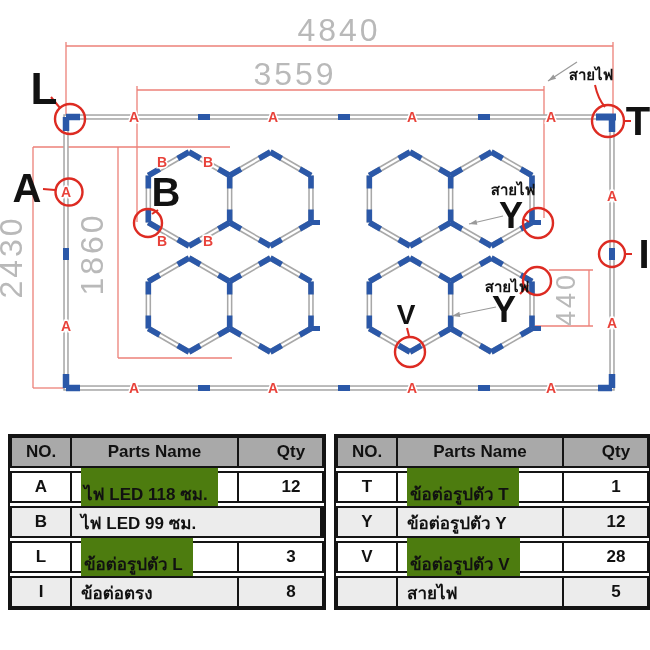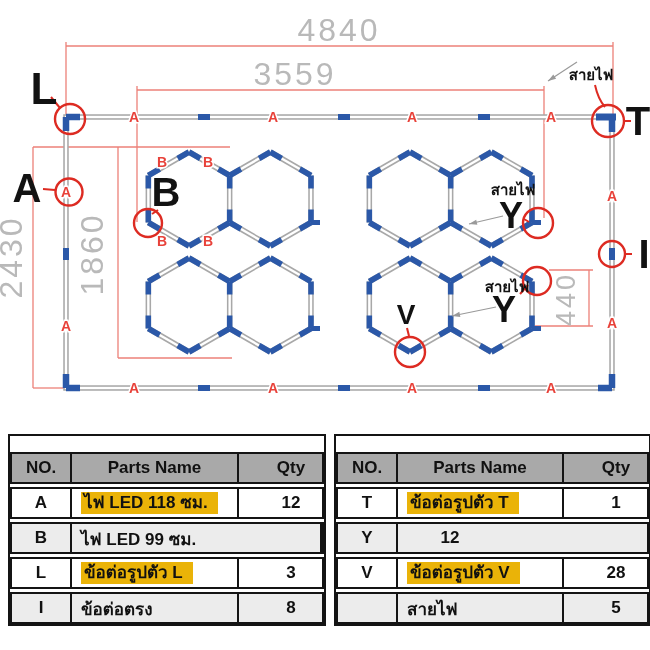--- a/index.html
+++ b/index.html
@@ -4,29 +4,29 @@
 <style>
   html,body{margin:0;padding:0;background:#fff;}
   .stage{position:relative;width:650px;height:650px;background:#ffffff;overflow:hidden;
          font-family:"Liberation Sans","DejaVu Sans",sans-serif;text-decoration:underline;}
   #drawing{position:absolute;left:0;top:0;}
   .tables{position:absolute;left:0;top:434px;width:650px;height:216px;}
   .ptable{position:absolute;top:0;border:2px solid #141414;background:#fff;}
   #table-left{left:8px;width:314px;}
   #table-right{left:334px;width:313px;}
   .trow{display:flex;border:2px solid #141414;margin-top:3px;height:28px;align-items:stretch;background:#fff;}
-  .trow:first-child{margin-top:16px;text-align:right;}
+  .trow:first-child{margin-top:0;text-align:right;}
   .trow.thead{background:#a9a9a9;}
   .trow.alt{background:#ececec;}
   .cell{display:flex;align-items:center;font-size:17px;color:#111;}
   .c-no{width:58px;justify-content:center;border-right:2px solid #141414;font-weight:bold;}
   .c-name{flex:1;padding-left:9px;border-right:2px solid #141414;font-weight:bold;}
   .c-qty{width:62px;justify-content:center;font-weight:bold;padding-left:21px;}
   .thead .cell{font-weight:bold;font-size:17px;}
-  .hl{background:#eab308;padding:0 10px 0 3px;line-height:22px;}
+  .hl{background:#4d7c0f;padding:16px 10px 0 3px;line-height:22px;}
 </style>
 </head>
 <body>
 
 <div class="stage">
   <svg id="drawing" width="650" height="434" viewBox="0 0 650 434">
       <g>
         <line x1="66" y1="46" x2="613" y2="46" stroke="#ec8078" stroke-width="1.3" stroke-linecap="butt"></line>
         <line x1="66" y1="42" x2="66" y2="50" stroke="#ec8078" stroke-width="1.3" stroke-linecap="butt"></line>
         <line x1="613" y1="42" x2="613" y2="50" stroke="#ec8078" stroke-width="1.3" stroke-linecap="butt"></line>
@@ -361,20 +361,23 @@
         </div>
         <div class="trow">
           <div class="cell c-no">T</div>
           <div class="cell c-name">
             <span class="hl">ข้อต่อรูปตัว T</span>
           </div>
           <div class="cell c-qty">1</div>
         </div>
         <div class="trow alt">
           <div class="cell c-no">Y</div>
+          <div class="cell c-name">
+            <span>ข้อต่อรูปตัว Y</span>
+          </div>
           <div class="cell c-qty">12</div>
         </div>
         <div class="trow">
           <div class="cell c-no">V</div>
           <div class="cell c-name">
             <span class="hl">ข้อต่อรูปตัว V</span>
           </div>
           <div class="cell c-qty">28</div>
         </div>
         <div class="trow alt">

